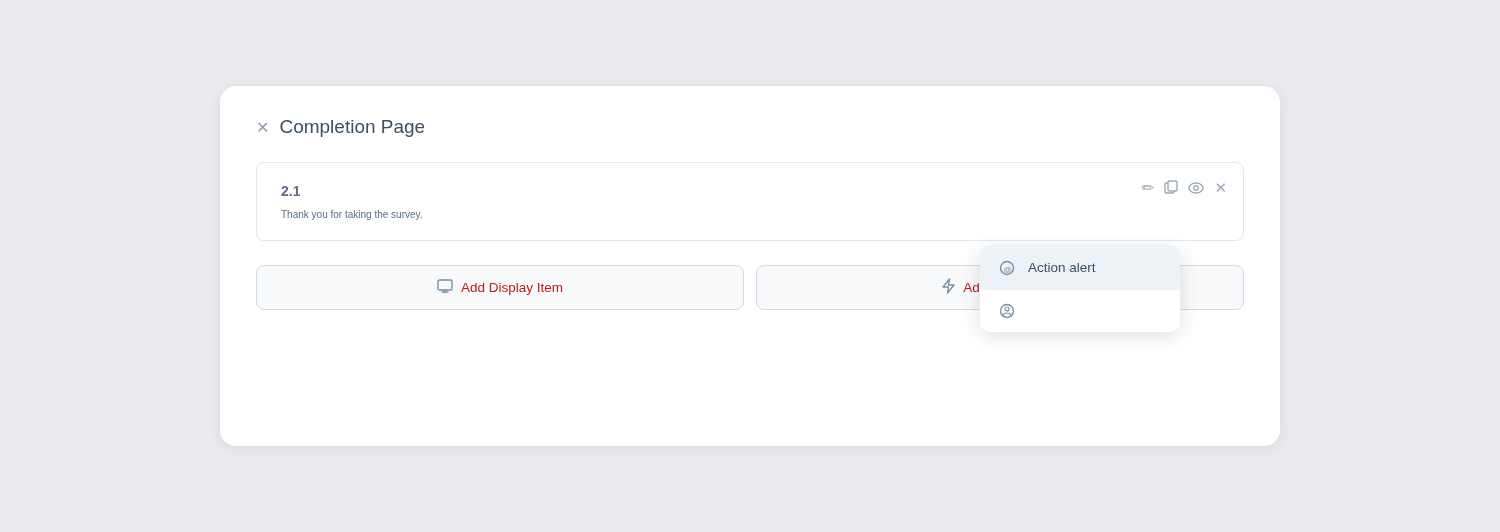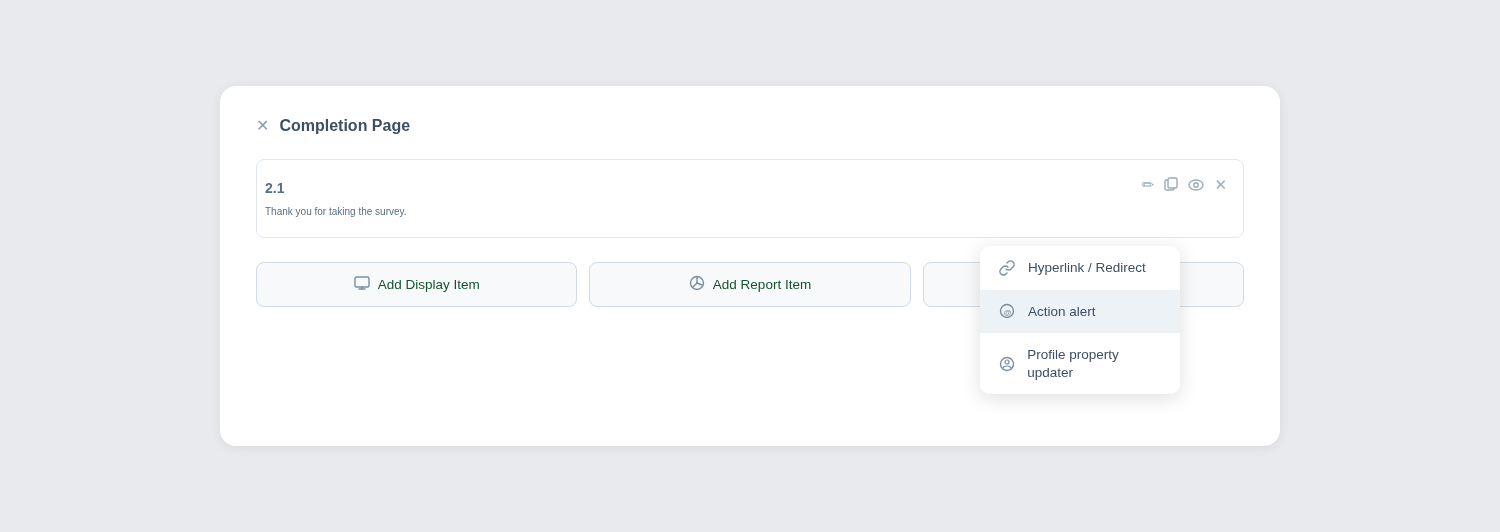--- a/index.html
+++ b/index.html
@@ -27,31 +27,31 @@
       gap: 10px;
       margin-bottom: 24px;
     }
     .close-x {
       color: #8a9bb5;
       font-size: 16px;
       cursor: pointer;
       font-weight: 300;
     }
     .page-title {
-      font-size: 16px;
-      font-weight: 700;
+      font-size: 19px;
+      font-weight: 400;
       color: #3d4f63;
     }
     .content-area {
       position: relative;
     }
     .survey-item-card {
       border: 1px solid #e2e8f0;
       border-radius: 8px;
-      padding: 20px 8px;
+      padding: 20px 24px;
       position: relative;
       background: #fff;
       margin-bottom: 24px;
     }
     .item-number {
       font-size: 14px;
       font-weight: 600;
       color: #5a6e84;
       margin-bottom: 10px;
     }
@@ -84,21 +84,21 @@
       display: flex;
       gap: 12px;
       margin-top: 8px;
     }
     .add-btn {
       flex: 1;
       padding: 12px 16px;
       border: 1.5px solid #d1dae5;
       border-radius: 8px;
       background: #f8f9fb;
-      color: #14532d;
+      color: #b91c1c;
       font-size: 13.5px;
       font-weight: 500;
       cursor: pointer;
       display: flex;
       align-items: center;
       justify-content: center;
       gap: 8px;
     }
     .btn-icon {
       font-size: 15px;
@@ -184,63 +184,42 @@
           <svg width="16" height="14" viewBox="0 0 16 14" fill="none">
             <rect x="1" y="1" width="14" height="10" rx="1.5" stroke="#7a8fa3" stroke-width="1.4" fill="none"></rect>
             <line x1="5" y1="13" x2="11" y2="13" stroke="#7a8fa3" stroke-width="1.4" stroke-linecap="round"></line>
             <line x1="8" y1="11" x2="8" y2="13" stroke="#7a8fa3" stroke-width="1.4" stroke-linecap="round"></line>
           </svg>
         </span>
         <span>Add Display Item</span>
       </button>
       <button class="add-btn">
         <span class="btn-icon">
-          <svg width="16" height="16" viewBox="0 0 16 16" fill="none">
-            <circle cx="8" cy="8" r="6.5" stroke="#7a8fa3" stroke-width="1.4" fill="none"></circle>
-            <path d="M8 8 L8 2" stroke="#7a8fa3" stroke-width="1.4" stroke-linecap="round"></path>
-            <path d="M8 8 L13 10" stroke="#7a8fa3" stroke-width="1.4" stroke-linecap="round"></path>
-            <path d="M8 8 L4 12" stroke="#7a8fa3" stroke-width="1.4" stroke-linecap="round"></path>
-          </svg>
-        </span>
-        <span>Add Report Item</span>
-      </button>
-      <button class="add-btn">
-        <span class="btn-icon">
           <svg width="13" height="16" viewBox="0 0 13 16" fill="none">
             <path d="M7.5 1L1 9H6.5L5.5 15L12 7H6.5L7.5 1Z" stroke="#7a8fa3" stroke-width="1.4" stroke-linejoin="round" fill="none"></path>
           </svg>
         </span>
         <span>Add Action Item</span>
       </button>
     </div>
   </div>
 
   <div class="dropdown-menu">
-    <div class="dropdown-item">
-      <span class="dropdown-icon">
-        <svg width="16" height="16" viewBox="0 0 16 16" fill="none">
-          <path d="M7 9a3.5 3.5 0 005 0l2-2a3.5 3.5 0 00-5-5l-1 1" stroke="#7a8fa3" stroke-width="1.4" stroke-linecap="round" fill="none"></path>
-          <path d="M9 7a3.5 3.5 0 00-5 0L2 9a3.5 3.5 0 005 5l1-1" stroke="#7a8fa3" stroke-width="1.4" stroke-linecap="round" fill="none"></path>
-        </svg>
-      </span>
-      <span class="dropdown-label">Hyperlink / Redirect</span>
-    </div>
     <div class="dropdown-item active">
       <span class="dropdown-icon">
         <svg width="16" height="16" viewBox="0 0 16 16" fill="none">
           <circle cx="8" cy="8" r="6.5" stroke="#7a8fa3" stroke-width="1.4" fill="none"></circle>
           <text x="4.5" y="11.5" font-size="8" fill="#7a8fa3" font-family="sans-serif">@</text>
         </svg>
       </span>
       <span class="dropdown-label">Action alert</span>
     </div>
     <div class="dropdown-item">
       <span class="dropdown-icon">
         <svg width="16" height="16" viewBox="0 0 16 16" fill="none">
           <circle cx="8" cy="8" r="6.5" stroke="#7a8fa3" stroke-width="1.4" fill="none"></circle>
           <circle cx="8" cy="6" r="2" stroke="#7a8fa3" stroke-width="1.2" fill="none"></circle>
           <path d="M3.5 13c.5-2 2.3-3 4.5-3s4 1 4.5 3" stroke="#7a8fa3" stroke-width="1.2" stroke-linecap="round" fill="none"></path>
         </svg>
       </span>
-      <span class="dropdown-label">Profile property updater</span>
     </div>
   </div>
 </div>
 
 </body></html>

